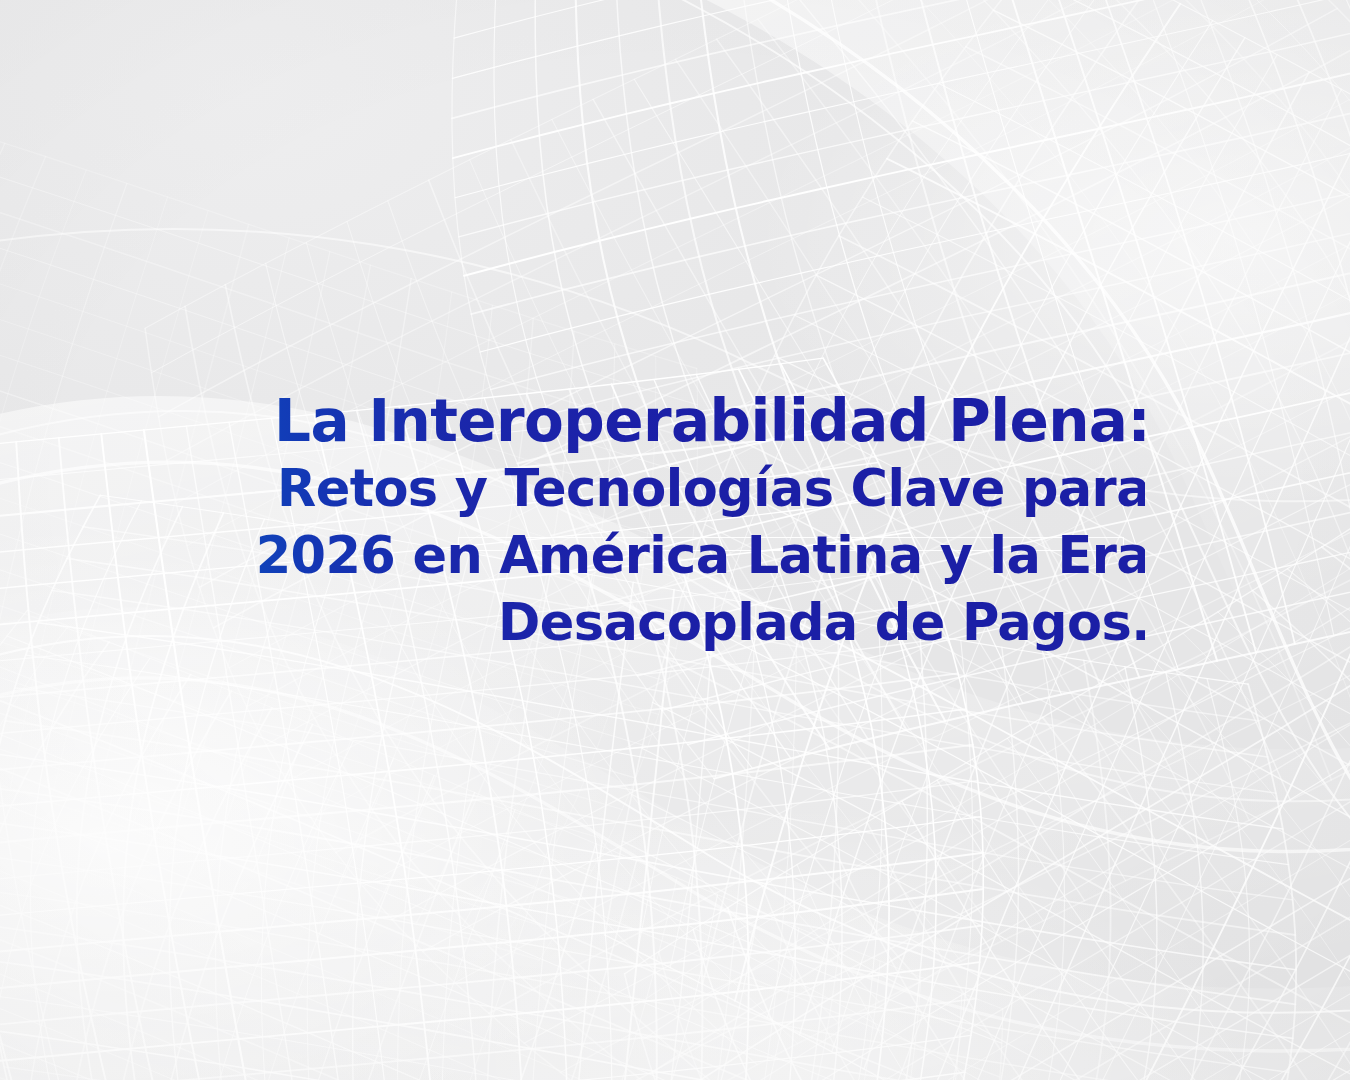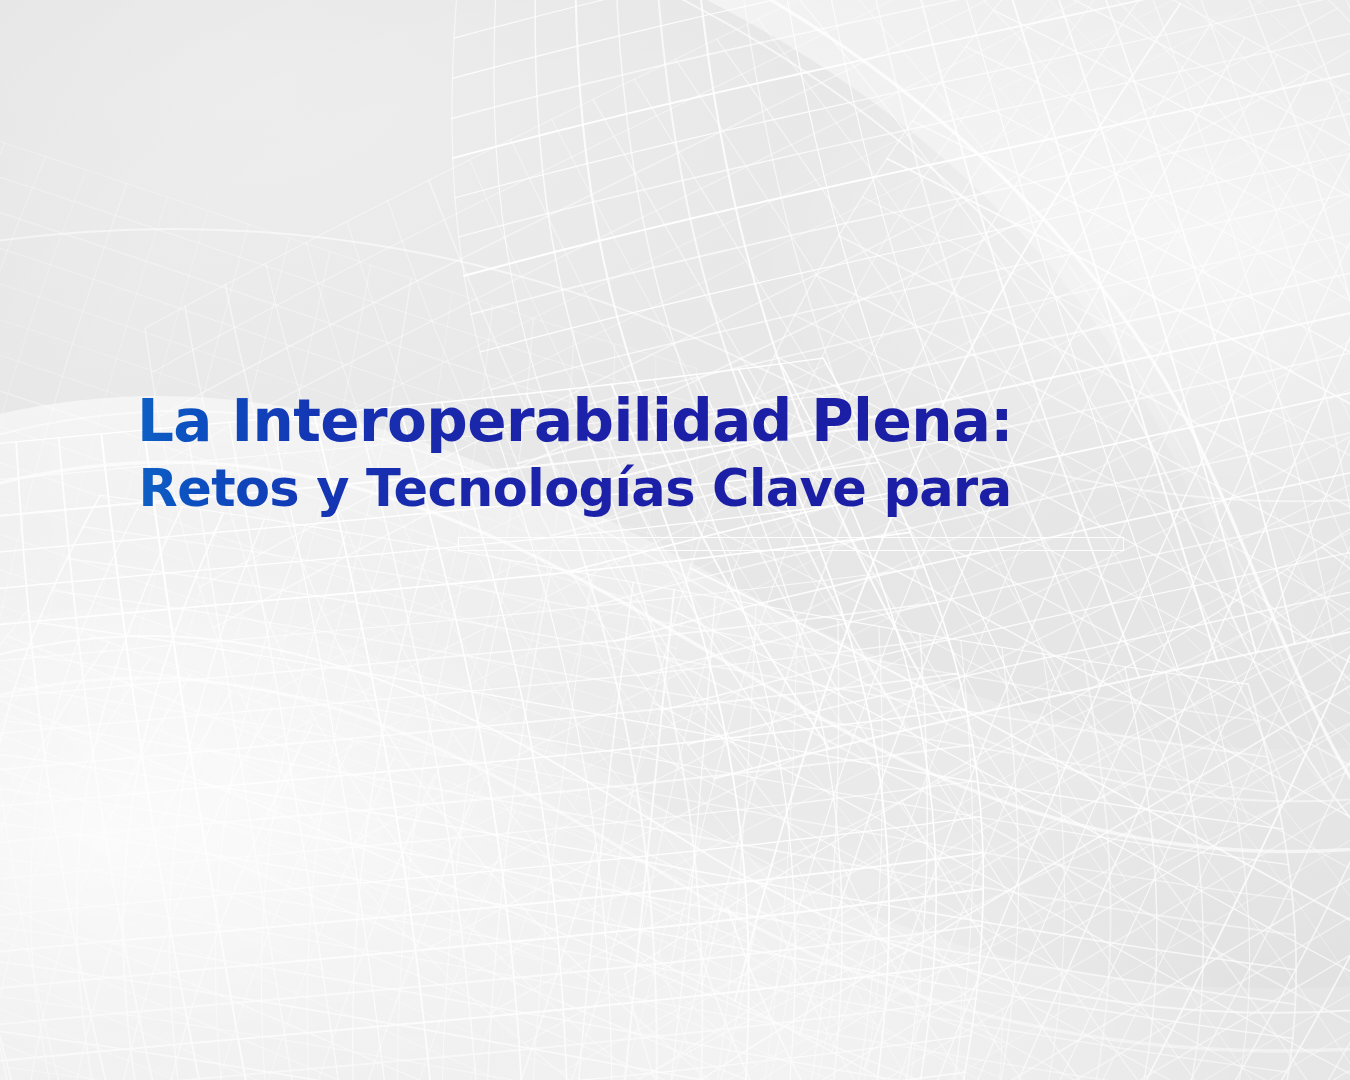--- a/index.html
+++ b/index.html
@@ -36,21 +36,21 @@
   }
   .bg-vignette {
     background: radial-gradient(ellipse 1300px 900px at 50% 45%, rgba(255,255,255,0) 45%, rgba(0,0,0,.035) 100%);
   }
   
   #title-block {
     position: absolute;
     left: 0;
     top: 388px;
     width: 1150px;
-    text-align: center;
+    text-align: right;
   }
   .title-line {
     display: block;
     font-family: "DejaVu Sans", sans-serif;
     font-weight: 700;
     font-size: 51px;
     line-height: 67px;
     letter-spacing: -0.6px;
     white-space: nowrap;
     background-image: linear-gradient(90deg,
@@ -510,15 +510,17 @@
   </svg>
 
   <div class="bg-layer bg-sheen"></div>
   <div class="bg-layer bg-vignette"></div>
 
   <div id="accent-rule"></div>
 
   <div id="title-block">
     <span class="title-line l1">La Interoperabilidad Plena:</span>
     <span class="title-line">Retos y Tecnologías Clave para</span>
+    <span class="title-line">2026 en América Latina y la Era</span>
+    <span class="title-line">Desacoplada de Pagos.</span>
   </div>
 
 </div>
 
 </body></html>

